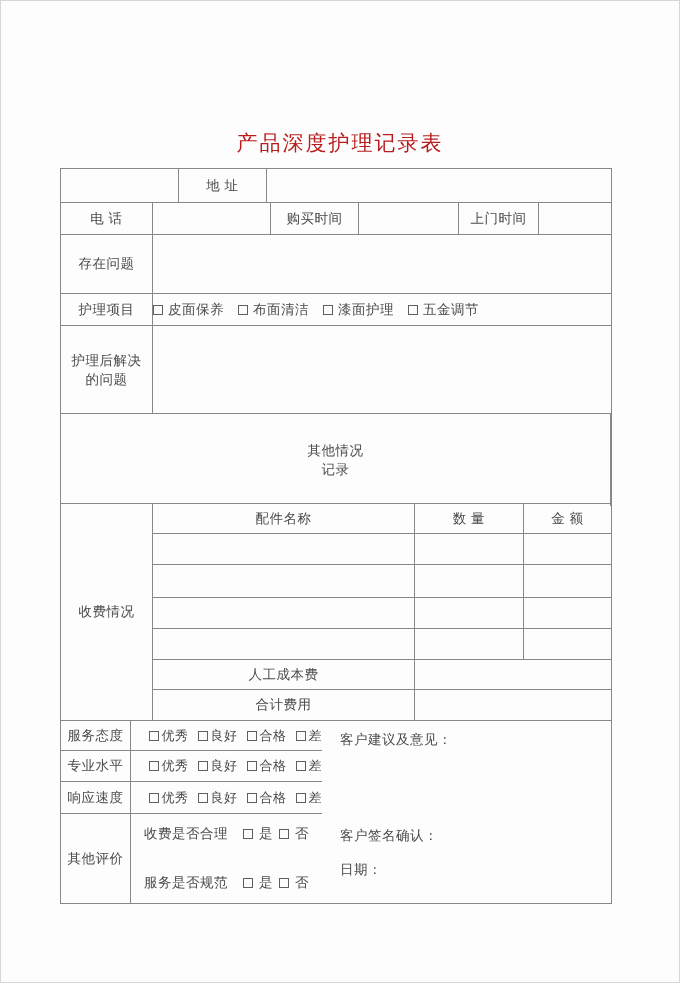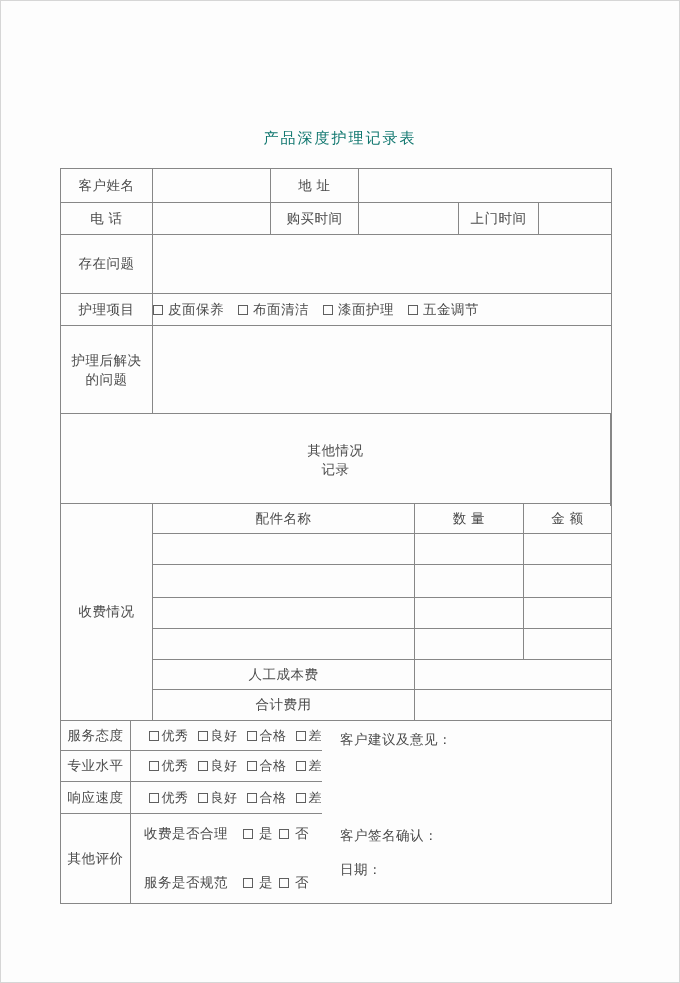--- a/index.html
+++ b/index.html
@@ -16,22 +16,22 @@
     border:1px solid var(--page-edge);
     font-family:"Liberation Sans", sans-serif;
     color:var(--text);
     font-size:13.5px;
     letter-spacing:0.5px;
     overflow:hidden;
   }
   .title {
     position:absolute; top:128px; left:0; width:100%;
     text-align:center;
-    font-size:15px; font-weight:500; letter-spacing:2px;
-    color:#0f766e;
+    font-size:21px; font-weight:500; letter-spacing:2px;
+    color:#b91c1c;
   }
   .tbl {
     position:absolute; left:59px; top:167px;
     width:552px;
     border:1px solid var(--border);
     display:flex; flex-direction:column;
   }
   .row { display:flex; border-bottom:1px solid var(--border); width:100%; }
   .row.last { border-bottom:none; }
   .c {
@@ -84,21 +84,20 @@
 </head>
 <body>
 
 <div class="sheet">
 
   <div class="title">产品深度护理记录表</div>
 
   <div class="tbl">
 
     <div class="row hA">
-      <div class="c w92">客户姓名</div>
       <div class="c w118"></div>
       <div class="c w88">地 址</div>
       <div class="c grow lastc"></div>
     </div>
 
     <div class="row hB">
       <div class="c w92">电 话</div>
       <div class="c w118"></div>
       <div class="c w88">购买时间</div>
       <div class="c w100"></div>

